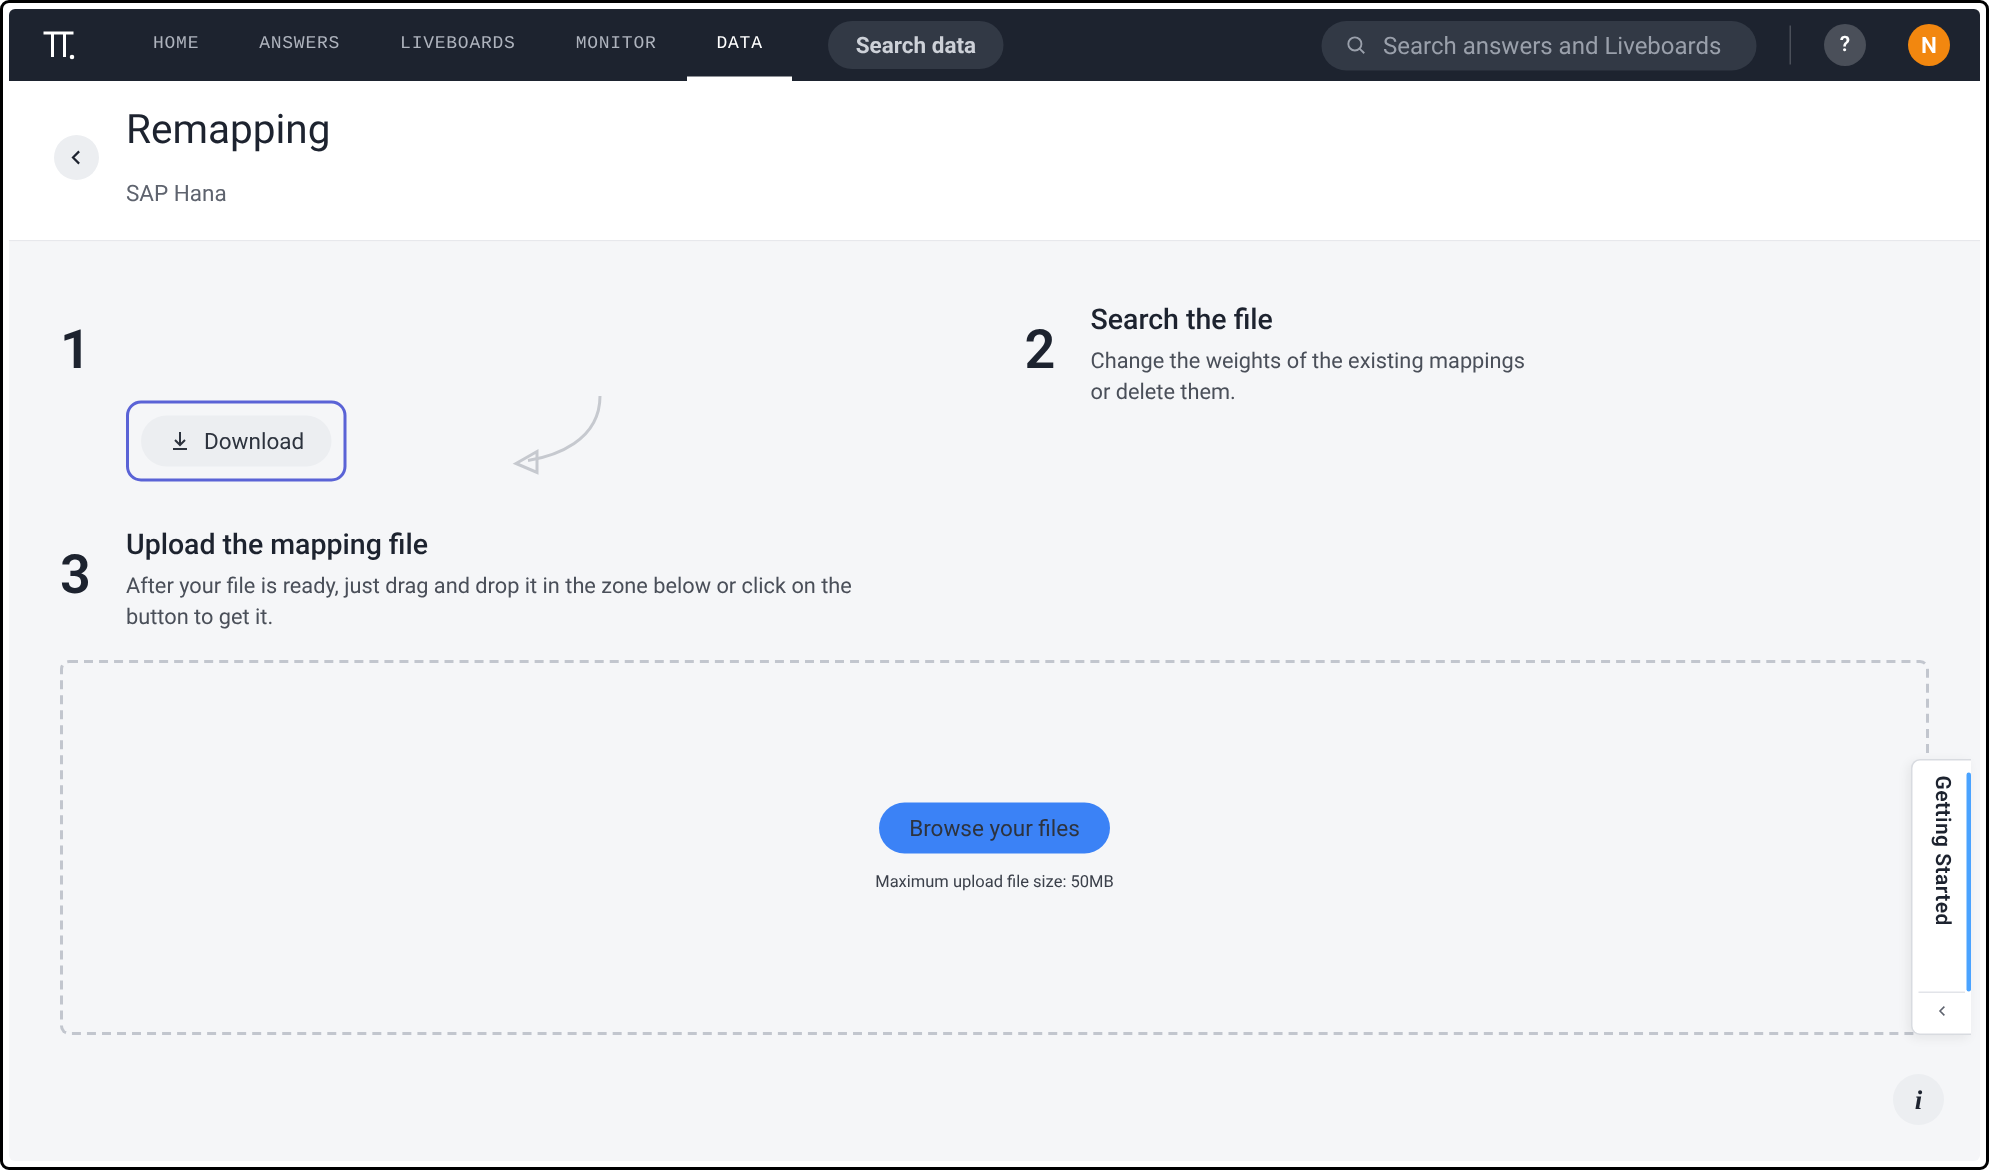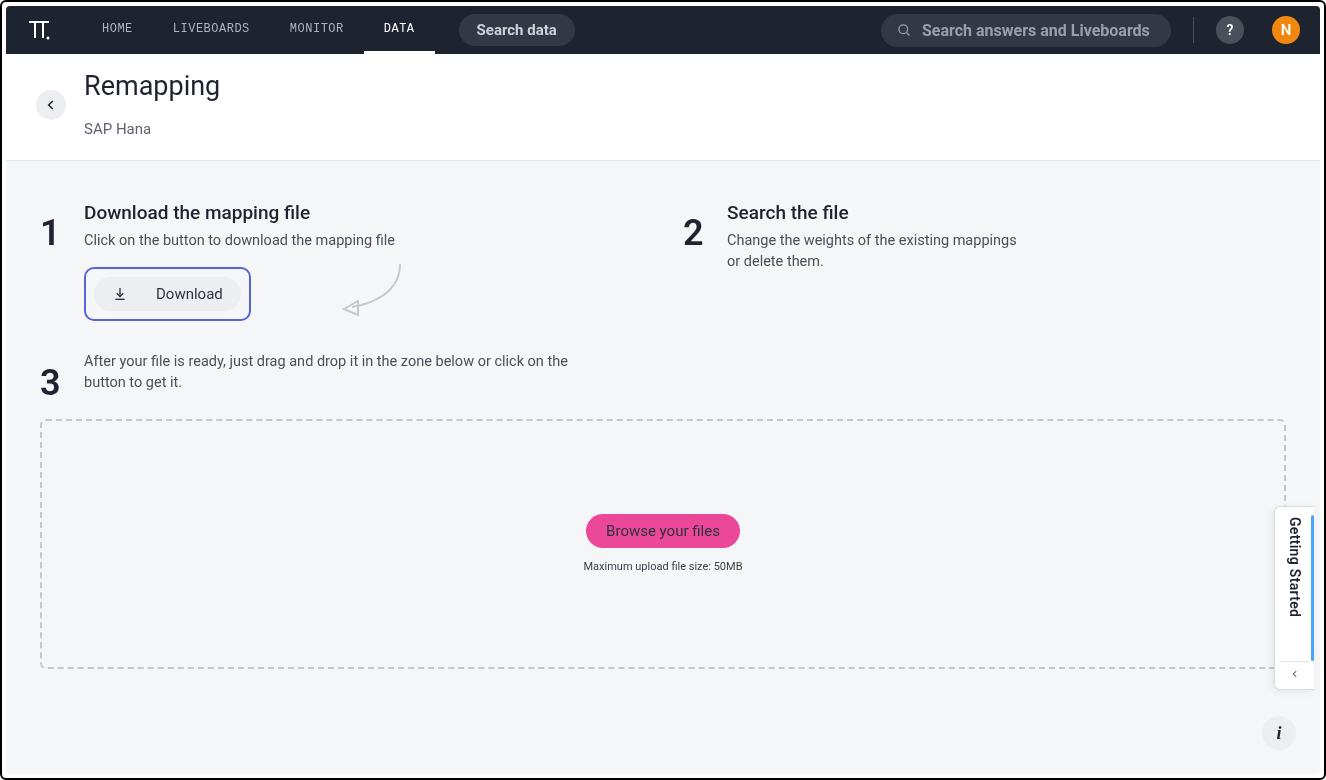--- a/index.html
+++ b/index.html
@@ -8,21 +8,21 @@
   .inner { position:absolute; inset:4px; border-radius:4px; overflow:hidden; background:#fff; }
 
   
   .topbar { height:48px; background:#1d232f; display:flex; align-items:center; padding:0 20px; gap:10px; color:#c7cbd1; }
   .logo { width:26px; height:26px; margin-right:20px; display:flex; align-items:center; justify-content:center;}
   .nav { display:flex; gap:0; align-items:stretch; height:48px;}
   .nav-item { font-family:"Courier New",monospace; font-size:12px; letter-spacing:.5px; color:#aeb3bd; display:flex; align-items:center; padding:0 20px; border-bottom:3px solid transparent; cursor:pointer;}
   .nav-item.active { color:#fff; border-bottom:3px solid #fff;}
   .pill { background:#323945; color:#cdd1d8; border-radius:20px; padding:7px 18px; font-size:15px; margin-left:14px;font-weight:bold;}
   .spacer { flex:1; }
-  .search-global { display:flex; align-items:center; gap:10px; background:#323945; border-radius:20px; padding:7px 16px; width:290px; color:#9aa0ab;font-weight:bold;}
+  .search-global { display:flex; align-items:center; gap:10px; background:#323945; border-radius:20px; padding:7px 16px; width:290px; color:#9aa0ab;}
   .divider-v { width:1px; height:26px; background:#4a4f59; margin:0 12px;}
   .circle-btn { width:28px; height:28px; border-radius:50%; display:flex; align-items:center; justify-content:center; font-size:14px; font-weight:600;}
   .help-btn { background:#4a4f59; color:#fff;}
   .avatar { background:#f2870f; color:#fff; font-size:15px;}
 
   
   .page-header { display:flex; align-items:center; gap:18px; padding:18px 30px 22px 30px; border-bottom:1px solid #e7e8ec; background:#fff;}
   .back-btn { width:30px; height:30px; border-radius:50%; background:#eceef1; display:flex; align-items:center; justify-content:center; cursor:pointer;}
   .page-title { font-size:27px; font-weight:400; color:#1d232f; line-height:1.1;}
   .page-sub   { font-size:15px; color:#5e636e; margin-top:18px;}
@@ -34,30 +34,30 @@
   .col { flex:1; position:relative;}
   .step { display:flex; gap:16px; margin-bottom:16px;}
   .step-num { font-size:36px; font-weight:600; color:#1d232f; min-width:28px; line-height:1; margin-top:14px;}
   .step-title { font-size:19px; font-weight:500; color:#1d232f; margin-bottom:6px;}
   .step-desc { font-size:14.5px; color:#4a4f59; line-height:1.45; max-width:520px;}
 
   
   .dl-wrap { margin-left:44px; margin-top:8px;}
   .file-name { font-size:14px; font-weight:600; margin-bottom:6px; color:#1d232f;}
   .dl-btn-box { display:inline-block; padding:8px; border:2px solid #5a63d6; border-radius:10px;}
-  .dl-btn { display:inline-flex; align-items:center; gap:28px; background:#eceef1; border-radius:20px; padding:8px 18px; font-size:15px; color:#2d333e; cursor:pointer;}
+  .dl-btn { display:inline-flex; align-items:center; gap:8px; background:#eceef1; border-radius:20px; padding:8px 18px; font-size:15px; color:#2d333e; cursor:pointer;}
   .dl-btn svg { width:16px; height:16px;}
 
   .arrow { position:absolute; left:300px; top:58px; width:70px; height:60px; pointer-events:none;}
 
   .step3 { margin-top:30px;}
   .step3 .step-desc{ max-width:520px;}
 
   .dropzone { margin:18px 34px 0 34px; height:250px; border:2px dashed #c2c6ce; border-radius:6px; display:flex; flex-direction:column; align-items:center; justify-content:center; gap:12px; background:transparent;}
-  .browse-btn { background:#ec4899; border-radius:20px; padding:8px 20px; font-size:15px; color:#2d333e; cursor:pointer;}
+  .browse-btn { background:#3b82f6; border-radius:20px; padding:8px 20px; font-size:15px; color:#2d333e; cursor:pointer;}
   .dz-note { font-size:11px; color:#3b404a;}
 
   
   .getting-started { position:absolute; right:6px; top:500px; width:40px; height:184px; background:#fff; border:1px solid #d8dbe0; border-right:none; border-radius:6px 0 0 6px; box-shadow:-2px 2px 8px rgba(0,0,0,.07); display:flex; flex-direction:column; align-items:center; padding:10px 4px 4px;}
   .getting-started::before{ content:""; position:absolute; right:0; top:8px; bottom:28px; width:3px; background:#4aa3ff; border-radius:2px;}
   .gs-text { writing-mode:vertical-rl; font-size:14px; font-weight:600; color:#1d232f; letter-spacing:.3px;}
   .gs-chev { margin-top:auto; width:100%; height:24px; border-top:1px solid #e2e4e9; display:flex; align-items:center; justify-content:center; color:#5e636e; font-size:12px;}
 
   .info-fab { position:absolute; right:24px; bottom:24px; width:34px; height:34px; border-radius:50%; background:#eceef1; display:flex; align-items:center; justify-content:center; font-family:"Georgia",serif; font-style:italic; font-weight:700; font-size:18px; color:#1d232f; cursor:pointer;}
 </style>
@@ -71,20 +71,21 @@
     <div class="logo">
       <svg viewBox="0 0 24 24" width="24" height="24" fill="none" stroke="#fff" stroke-width="2">
         <line x1="2" y1="4" x2="22" y2="4"></line>
             <line x1="8" y1="4" x2="8" y2="20"></line>
             <line x1="16" y1="4" x2="16" y2="20"></line>
         <circle cx="21" cy="20" r="1.5" fill="#fff" stroke="none"></circle>
       </svg>
     </div>
     <div class="nav" id="nav-slot">
           <div class="nav-item">HOME</div>
+          <div class="nav-item">ANSWERS</div>
           <div class="nav-item">LIVEBOARDS</div>
           <div class="nav-item">MONITOR</div>
           <div class="nav-item active">DATA</div>
         </div>
     <div class="pill">Search data</div>
     <div class="spacer"></div>
     <div class="search-global">
       <svg width="15" height="15" viewBox="0 0 24 24" fill="none" stroke="#9aa0ab" stroke-width="2">
             <circle cx="10" cy="10" r="7"></circle>
             <line x1="20" y1="20" x2="15" y2="15"></line>
@@ -108,24 +109,20 @@
       <div class="page-sub">SAP Hana</div>
     </div>
   </div>
 
   <div class="content">
     <div class="content-inner">
       <div class="cols">
         <div class="col">
           <div class="step">
             <div class="step-num">1</div>
-            <div>
-              <div class="step-title">Download the mapping file</div>
-              <div class="step-desc">Click on the button to download the mapping file</div>
-            </div>
           </div>
           <div class="dl-wrap">
             <div class="dl-btn-box">
               <div class="dl-btn">
                 <svg viewBox="0 0 24 24" fill="none" stroke="#2d333e" stroke-width="2">
                   <line x1="12" y1="3" x2="12" y2="15"></line>
                       <polyline points="7 11 12 16 17 11"></polyline>
                       <line x1="5" y1="20" x2="19" y2="20"></line>
                 </svg>
                 <span>Download</span>
@@ -144,20 +141,21 @@
               <div class="step-title">Search the file</div>
               <div class="step-desc" style="max-width:300px;">Change the weights of the existing mappings or delete them.</div>
             </div>
           </div>
         </div>
       </div>
 
       <div class="step step3">
         <div class="step-num">3</div>
         <div>
+          <div class="step-title">Upload the mapping file</div>
           <div class="step-desc">After your file is ready, just drag and drop it in the zone below or click on the button to get it.</div>
         </div>
       </div>
     </div>
 
     <div class="dropzone">
       <div class="browse-btn">Browse your files</div>
       <div class="dz-note">Maximum upload file size: 50MB</div>
     </div>
   </div>

